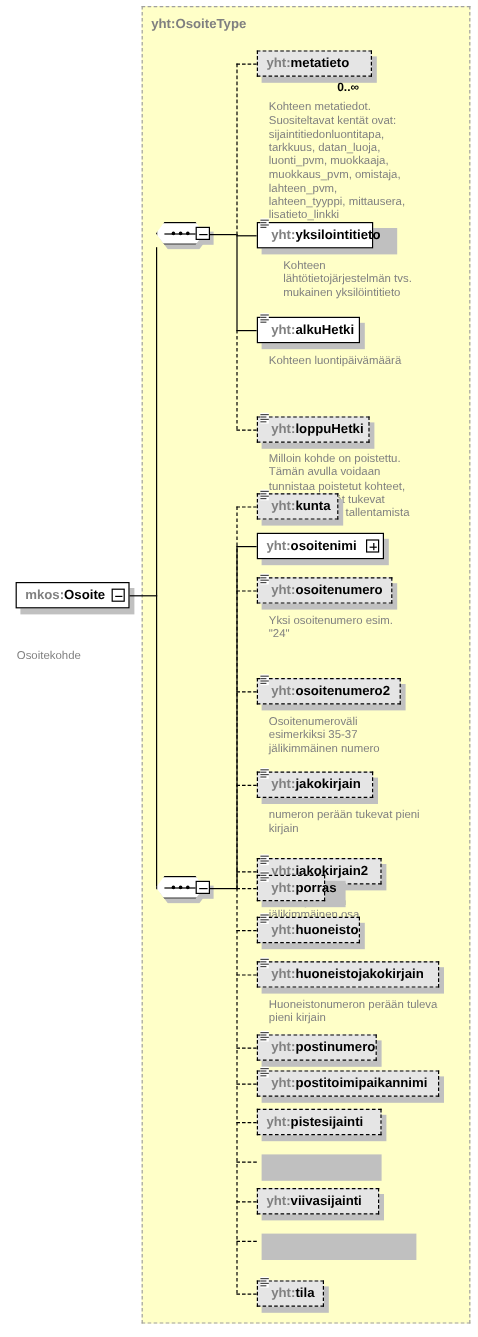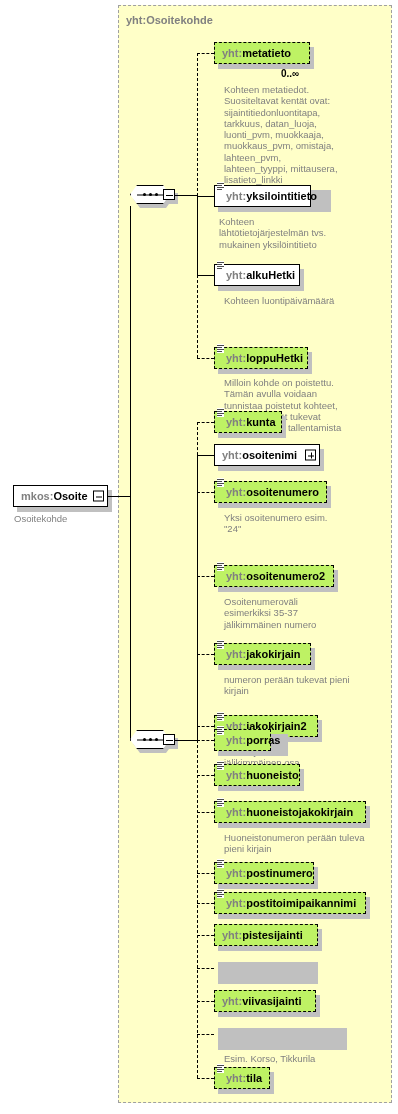--- a/index.html
+++ b/index.html
@@ -26,21 +26,21 @@
     position: absolute;
     background: #ffffff;
     border: 1px solid #000000;
     height: 22px;
     display: flex;
     align-items: center;
     white-space: nowrap;
   }
   .ebox.dashed {
     border: 1px dashed #000000;
-    background: #bef264;
+    background: #e5e5e5;
   }
   .ebox .label {
     font-size: 11px;
     font-weight: bold;
     color: #000000;
     padding: 0 6px 0 7px;
     line-height: 1;
   }
   .ebox .label .pfx {
     color: #808080;
@@ -173,28 +173,28 @@
     width: 12px; height: 11px;
     background: #c0c0c0;
   }
 </style>
 </head>
 <body>
 
 <div id="diagram">
 
   <div id="type-box"></div>
-  <div id="type-title">yht:Osoitekohde</div>
+  <div id="type-title">yht:OsoiteType</div>
 
   <div class="node-shadow" style="left:17px; top:490px; width:95px; height:22px;"></div>
   <div class="ebox with-toggle" style="left:13px; top:485px; width:95px;">
     <span class="label"><span class="pfx">mkos:</span><span>Osoite</span></span>
     <span class="toggle minus"></span>
   </div>
-  <div class="annot" style="left:14px; top:513px; width:100px;">Osoitekohde</div>
+  <div class="annot" style="left:14px; top:541px; width:100px;">Osoitekohde</div>
 
   <div class="ln h-solid" style="left:108px; top:496px; width:22px;"></div>
   <div class="ln v-solid" style="left:130px; top:206px; height:291px;"></div>
   <div class="ln v-solid" style="left:130px; top:496px; height:245px;"></div>
 
   <div class="compositor" style="left:130px; top:185px;">
     <span class="conn-shadow"></span>
     <span class="shadow"></span>
     <span class="oct">
       <span class="bar"></span>
@@ -235,21 +235,21 @@
   <div class="node-shadow" style="left:218px; top:190px; width:113px; height:22px;"></div>
   <div class="ebox has-icon" style="left:214px; top:185px; width:97px;">
     <span class="seq-icon">
         <i></i>
         <i></i>
         <i></i>
         <i></i>
       </span>
     <span class="label"><span class="pfx">yht:</span><span>yksilointitieto</span></span>
   </div>
-  <div class="annot" style="left:219px; top:216px; width:150px;">Kohteen
+  <div class="annot" style="left:236px; top:216px; width:150px;">Kohteen
 lähtötietojärjestelmän  tvs.
 mukainen yksilöintitieto</div>
 
   <div class="ln h-solid" style="left:197px; top:275px; width:17px;"></div>
   <div class="node-shadow" style="left:218px; top:269px; width:86px; height:22px;"></div>
   <div class="ebox has-icon" style="left:214px; top:264px; width:86px;">
     <span class="seq-icon">
         <i></i>
         <i></i>
         <i></i>
@@ -444,21 +444,20 @@
   <div class="node-shadow" style="left:218px; top:962px; width:100px; height:22px;"></div>
 
   <div class="ln h-dash" style="left:197px; top:1001px; width:17px;"></div>
   <div class="node-shadow" style="left:218px; top:995px; width:102px; height:22px;"></div>
   <div class="ebox dashed" style="left:214px; top:990px; width:102px;">
     <span class="label"><span class="pfx">yht:</span><span>viivasijainti</span></span>
   </div>
 
   <div class="ln h-dash" style="left:197px; top:1034px; width:17px;"></div>
   <div class="node-shadow" style="left:218px; top:1028px; width:129px; height:22px;"></div>
-  <div class="annot" style="left:224px; top:1053px; width:160px;">Esim. Korso, Tikkurila</div>
 
   <div class="ln h-dash" style="left:197px; top:1078px; width:17px;"></div>
   <div class="node-shadow" style="left:218px; top:1072px; width:56px; height:22px;"></div>
   <div class="ebox dashed has-icon" style="left:214px; top:1067px; width:56px;">
     <span class="seq-icon">
         <i></i>
         <i></i>
         <i></i>
         <i></i>
       </span>

